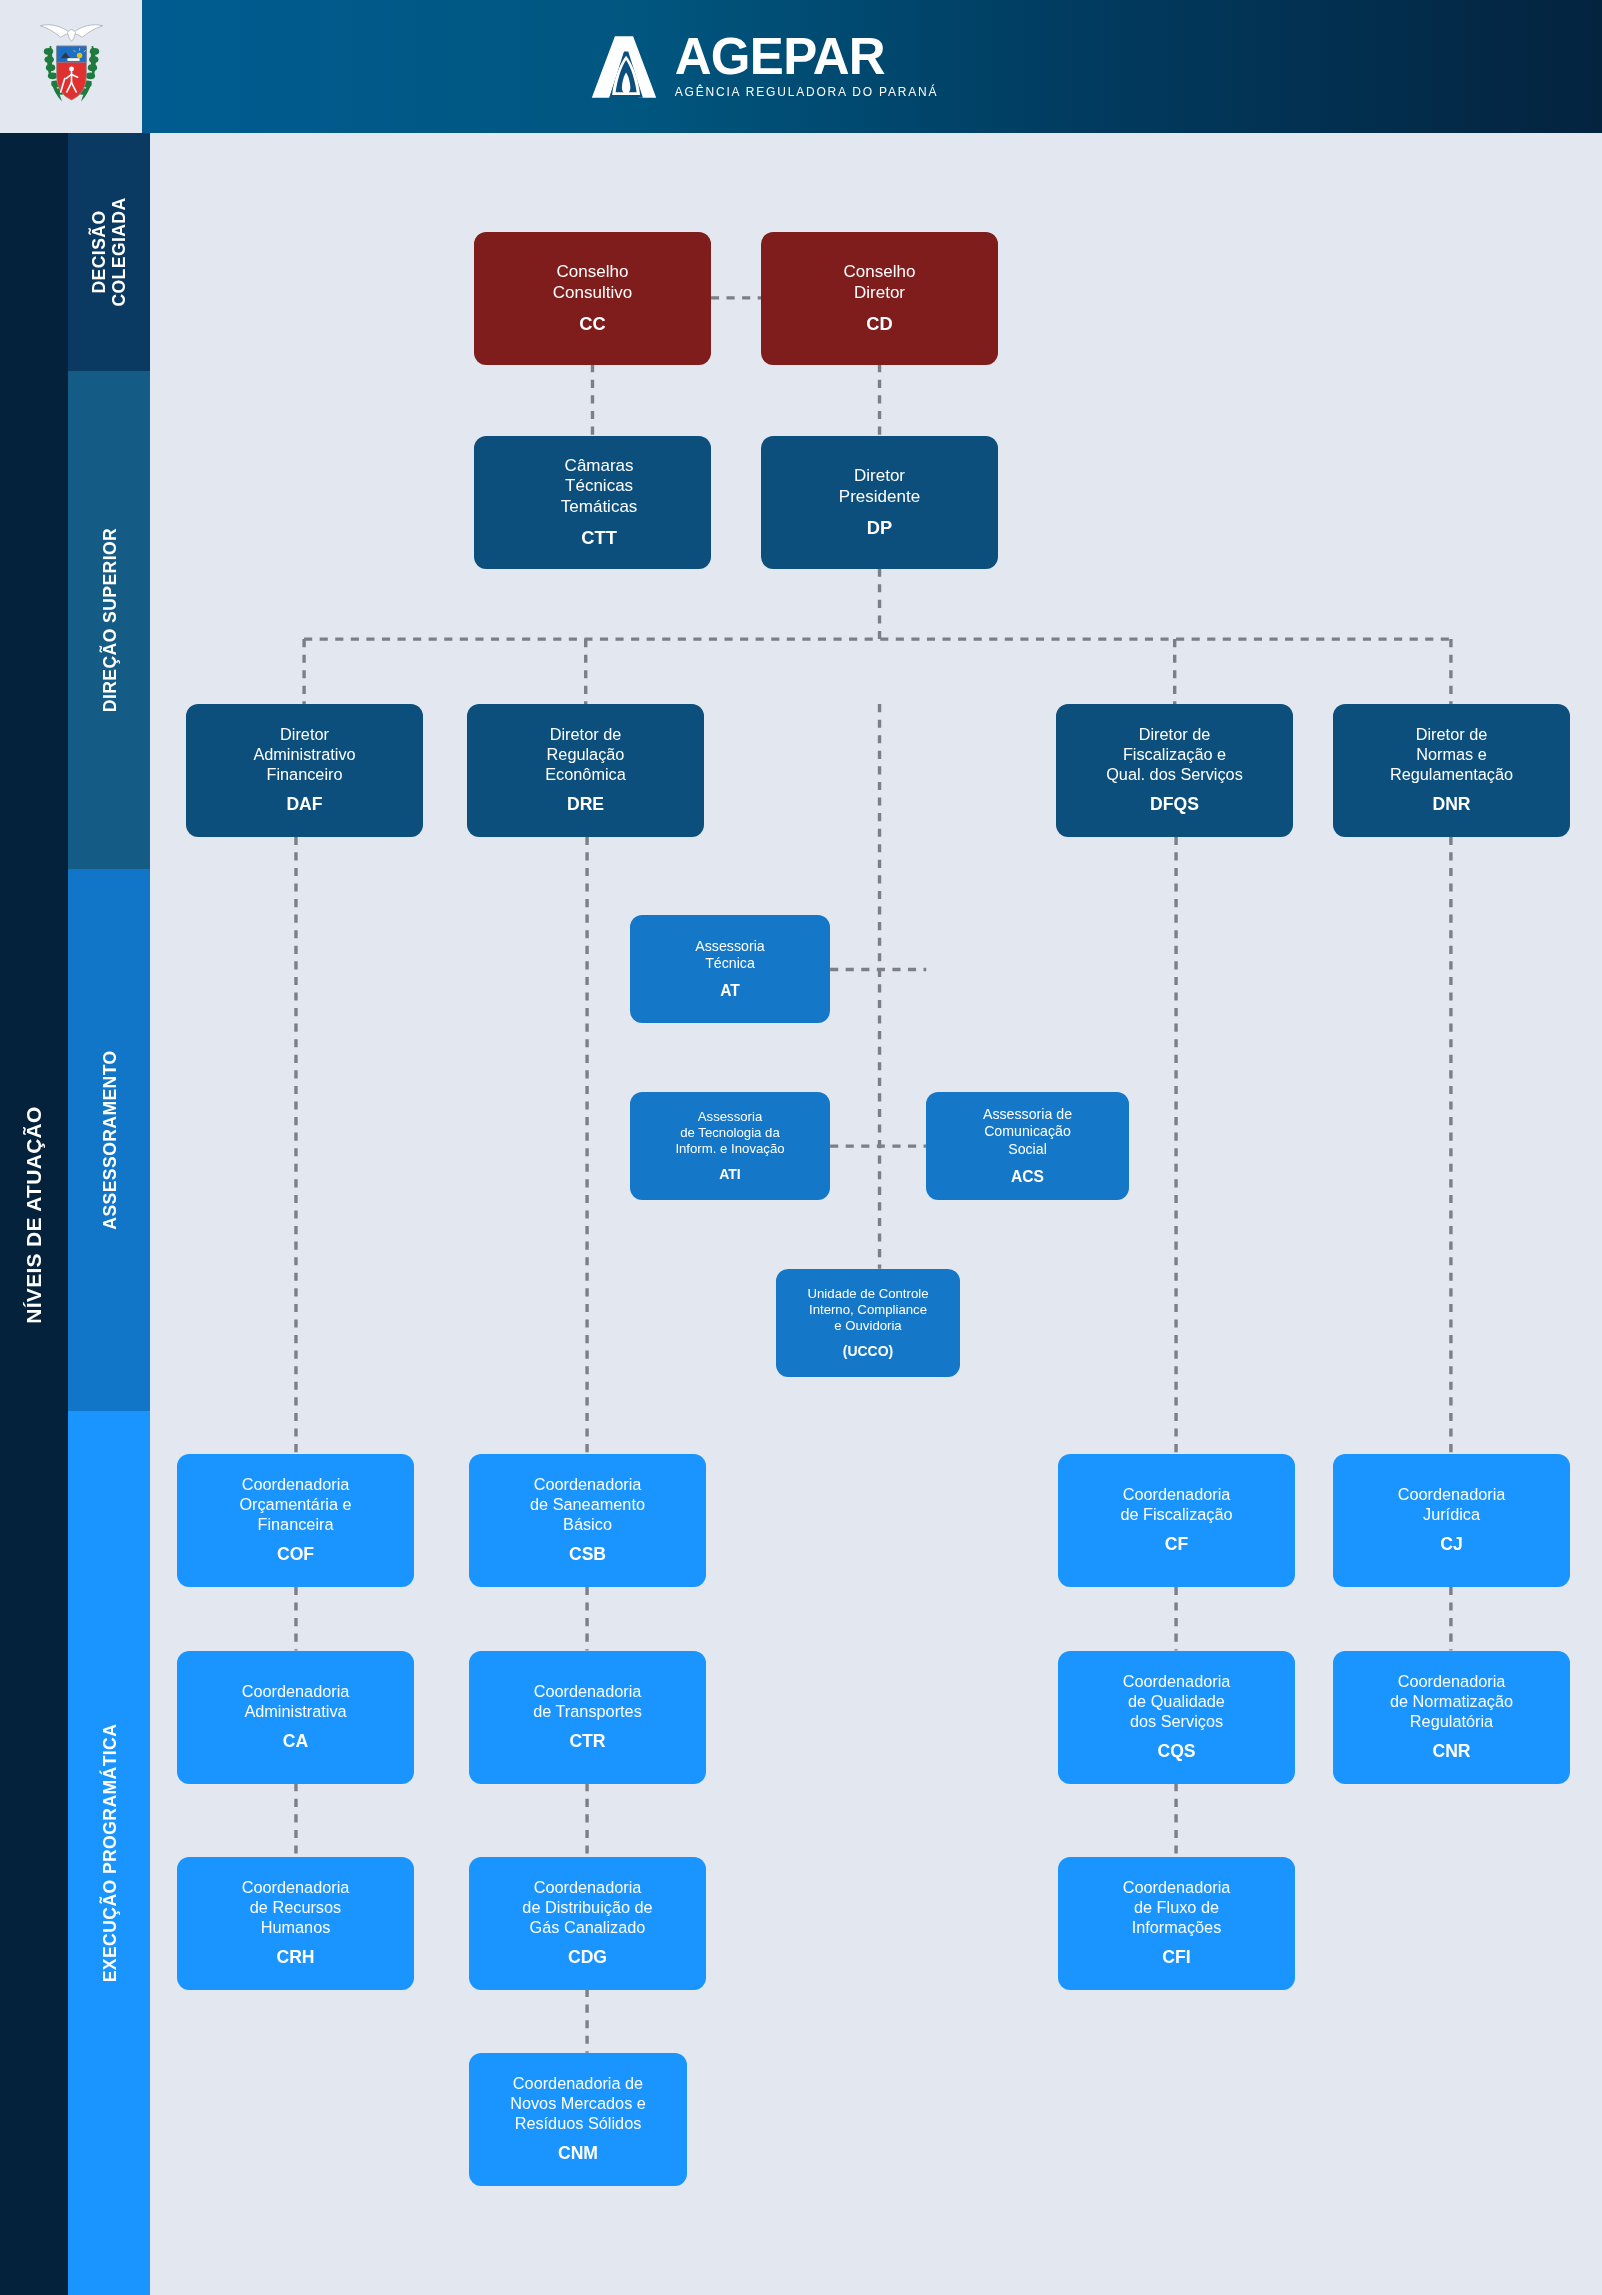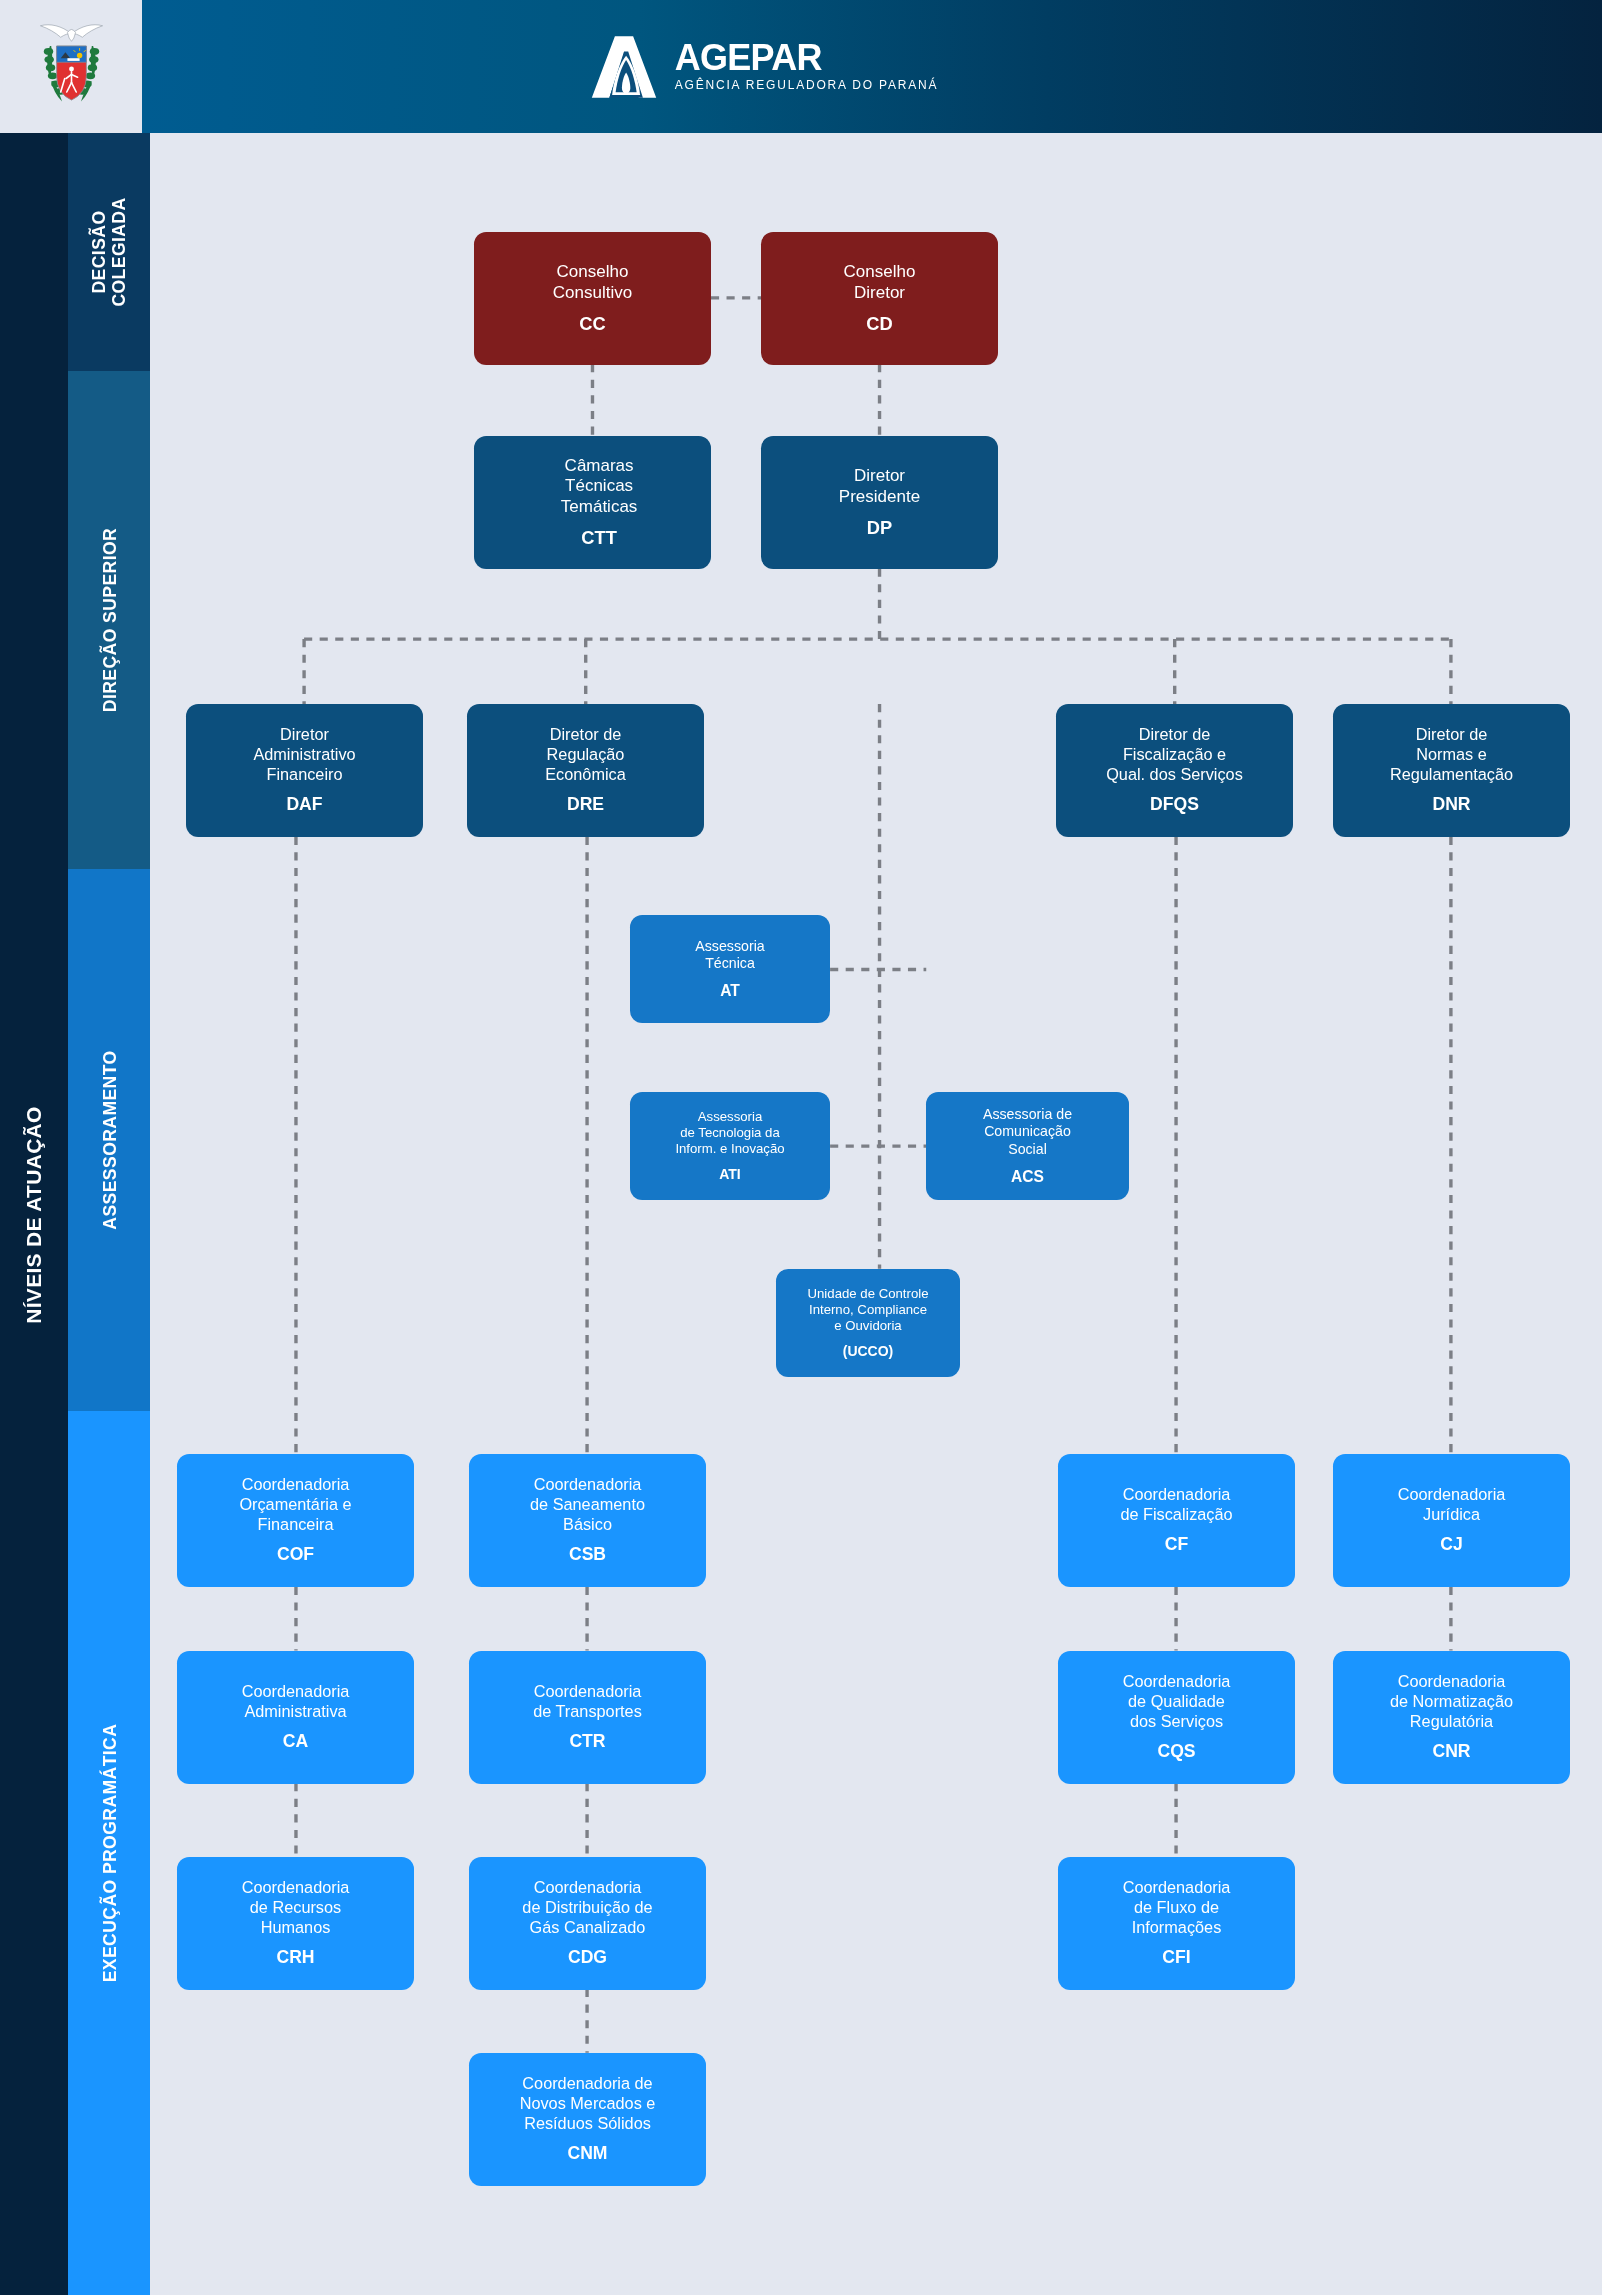--- a/index.html
+++ b/index.html
@@ -23,21 +23,21 @@
     background: linear-gradient(90deg,#005c91 0%, #00567f 34%, #013d62 62%, #04233f 100%);
   }
   .brand {
     position: absolute; left: 50%; top: 50%;
     transform: translate(-50%,-50%) translateX(-37px);
     display: flex; align-items: center; gap: 15px;
   }
   .brand-mark { width: 70px; height: 70px; }
   .brand-txt { display: flex; flex-direction: column; align-items: flex-start; }
   .brand-name {
-    font-size: 36px; font-weight: 700; color: #fff;
+    font-size: 51px; font-weight: 700; color: #fff;
     letter-spacing: -0.7px; line-height: .92;
   }
   .brand-sub {
     font-size: 12px; color: #fff; letter-spacing: 1.8px;
     margin-top: 4.7px; font-weight: 400;
   }
 
   
   .rail-outer {
     position: absolute; left: 0; top: 133px; width: 68px; height: 2163px;
@@ -363,21 +363,21 @@
       <span class="ttl">Gás Canalizado</span>
       <span class="acr">CDG</span>
     </div>
     <div class="node lvl-exec sz-md" style="left:1058px;top:1857px;width:237px;height:133px;">
       <span class="ttl">Coordenadoria</span>
       <span class="ttl">de Fluxo de</span>
       <span class="ttl">Informações</span>
       <span class="acr">CFI</span>
     </div>
 
-    <div class="node lvl-exec sz-md" style="left:469px;top:2053px;width:237px;height:133px;">
+    <div class="node lvl-exec sz-md" style="left:469px;top:2053px;width:218px;height:133px;">
       <span class="ttl">Coordenadoria de</span>
       <span class="ttl">Novos Mercados e</span>
       <span class="ttl">Resíduos Sólidos</span>
       <span class="acr">CNM</span>
     </div>
 
   </div>
 </div>
 
 

